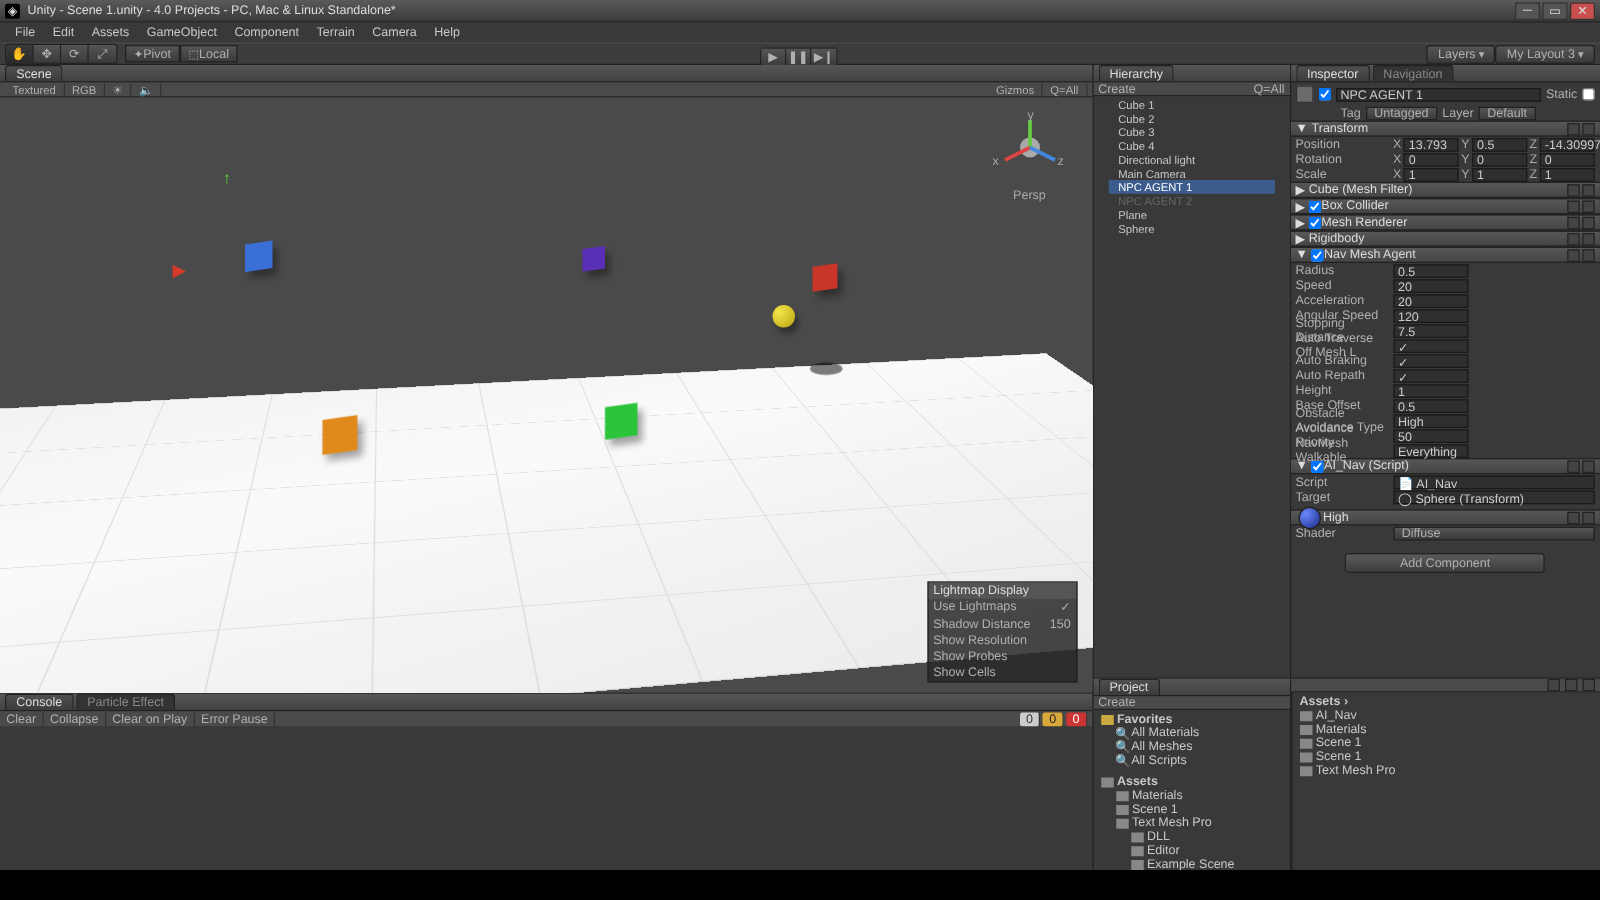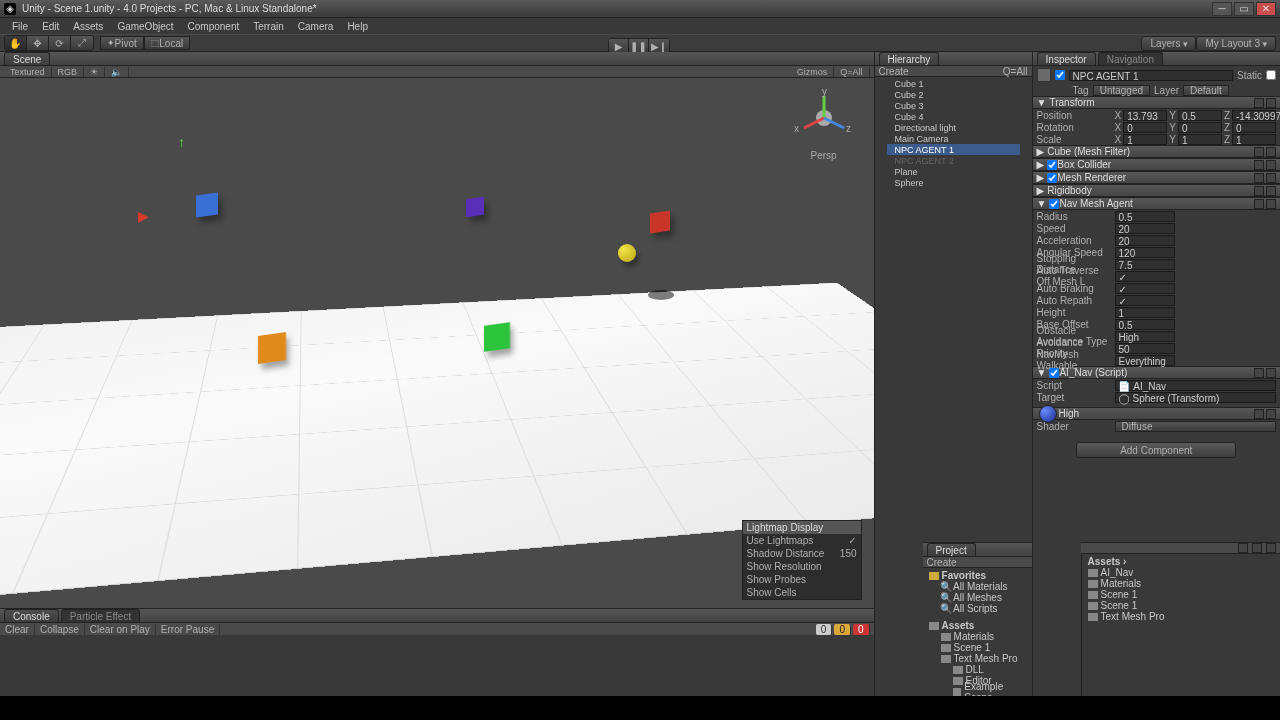--- a/index.html
+++ b/index.html
@@ -56,36 +56,36 @@
 
 
 .gizmo { position:absolute; right:20px; top:10px; width:60px; height:60px; }
 
 
 .lmap { position:absolute; right:12px; bottom:8px; width:120px; background:rgba(40,40,40,.85); border:1px solid #222; font-size:9px; }
 .lmap .hdr { background:#555; padding:1px 4px; color:#ddd; }
 .lmap .row { display:flex; justify-content:space-between; padding:1px 4px; }
 
 
-.console { height:112px; border-top:1px solid #222; background:#393939; }
+.console { height:166px; border-top:1px solid #222; background:#393939; }
 .consolebar { height:12px; background:#4a4a4a; display:flex; align-items:flex-end; font-size:9px; }
 .consolebar span { padding:0 5px; border-right:1px solid #333; }
 .consolebar .right { margin-left:auto; display:flex; gap:2px; padding-right:4px; }
 .badge { padding:0 4px; border-radius:2px; }
 
 
 .hier { flex:1; overflow:hidden; }
 .hierbar { height:11px; background:#4a4a4a; display:flex; align-items:center; padding:0 4px; font-size:9px; border-bottom:1px solid #222; }
 .hierlist { padding:1px 12px; }
 .hrow { padding:0 8px; height:11px; display:flex; align-items:center; color:#c8c8c8; font-size:9px; }
 .hrow.sel { background:#3b5c8c; color:#fff; }
 .hrow.dim { color:#666; }
 
 
-.project { height:178px; border-top:1px solid #222; display:flex; flex-direction:column;margin-left:48px; }
+.project { height:178px; border-top:1px solid #222; display:flex; flex-direction:column; }
 .projbody { flex:1; display:flex; }
 .projtree { width:158px; padding:2px 4px; }
 .projassets { flex:1; border-left:1px solid #222; padding:2px 4px; }
 .prow { padding:0 2px; height:11px; display:flex; align-items:center; font-size:9px; color:#c8c8c8; }
 .prow .ico { width:10px; height:8px; background:#888; margin-right:3px; }
 .prow.fav .ico { background:#caa93e; }
 .pind1 { padding-left:14px; } .pind2 { padding-left:26px; }
 
 
 .insp { flex:1; overflow:auto; font-size:9px; }

